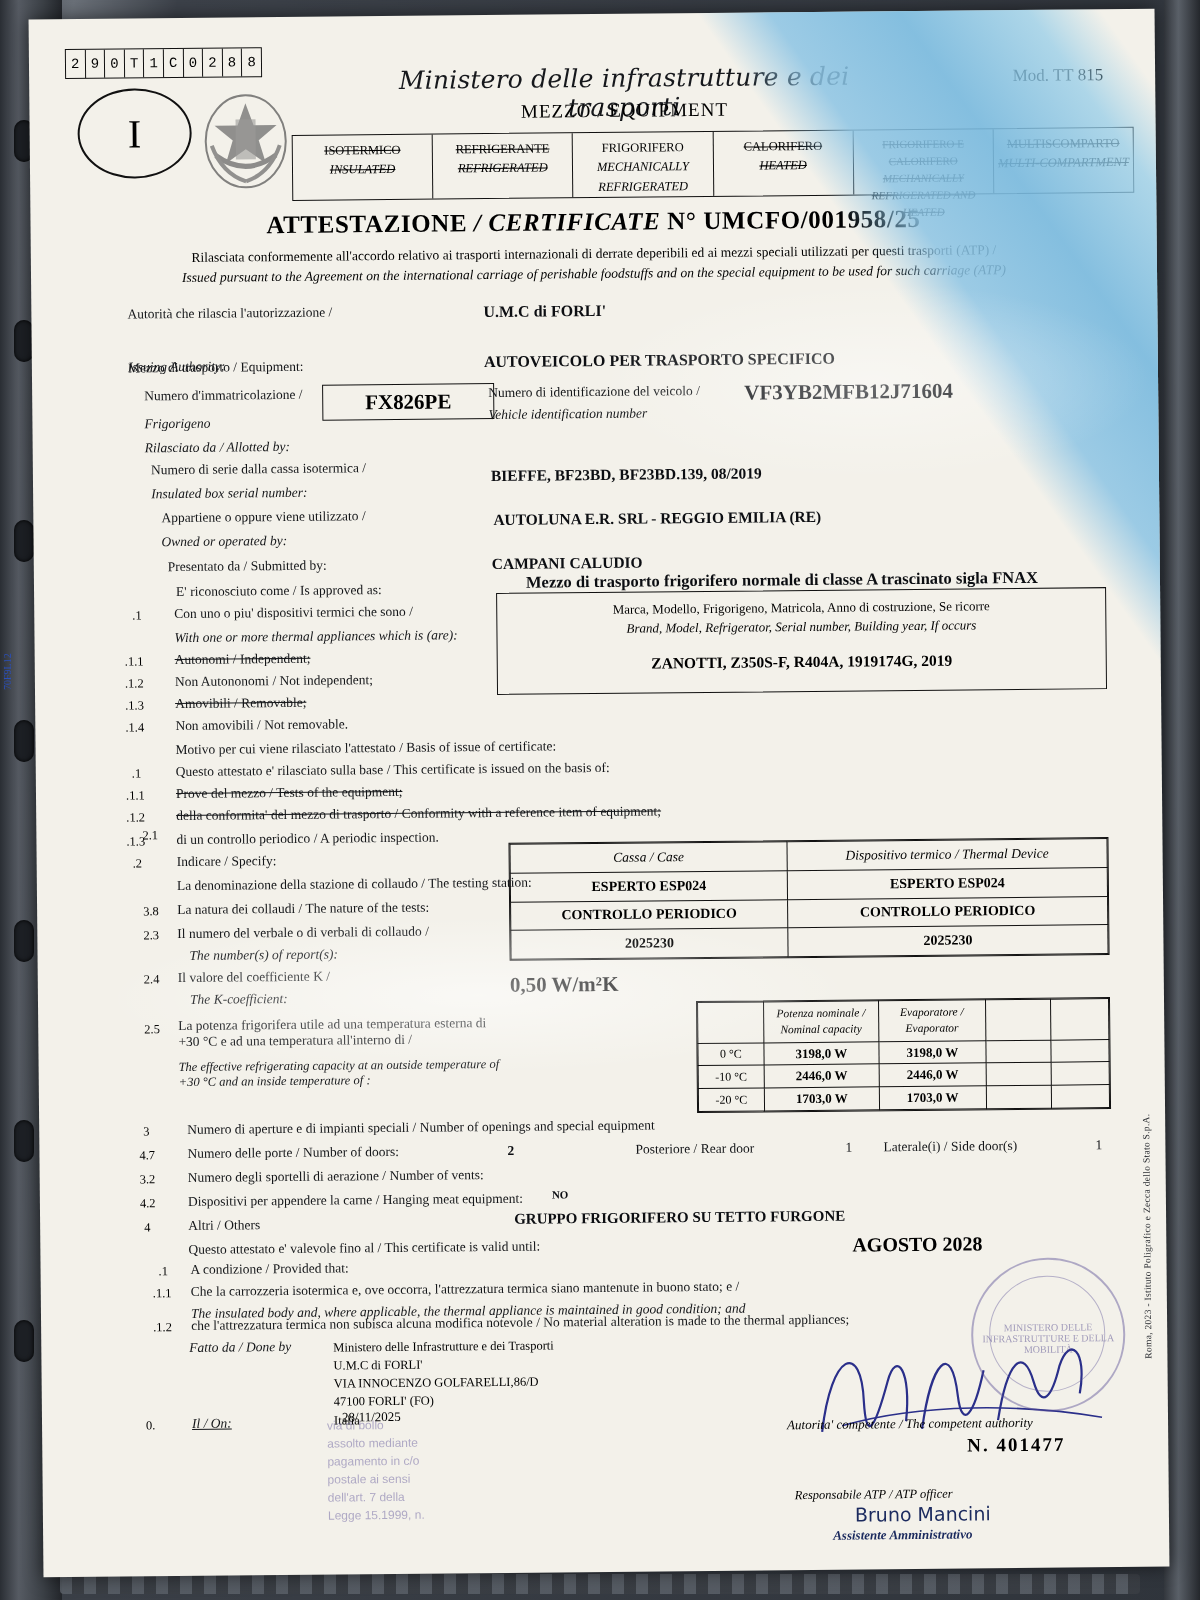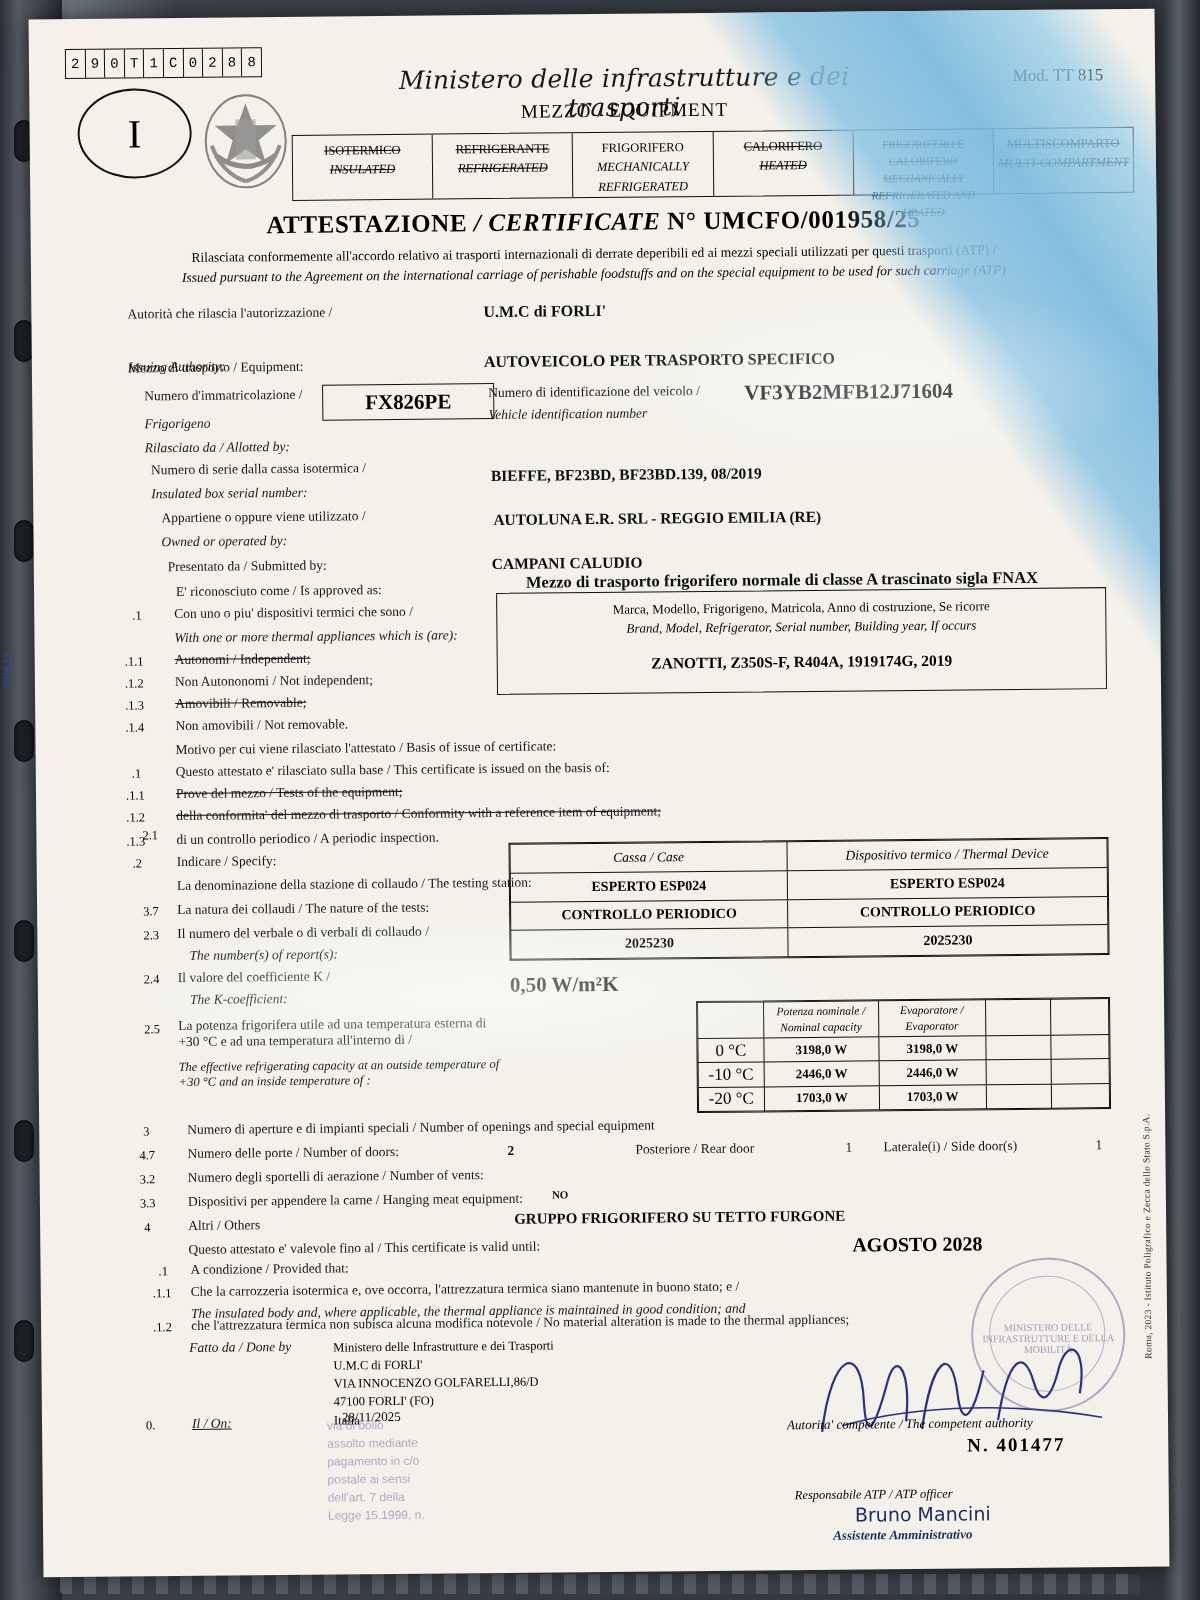--- a/index.html
+++ b/index.html
@@ -146,21 +146,21 @@
   #tests td.b{font-weight:bold;font-size:14px;}
 
   #kval{position:absolute;left:472px;top:958px;font-size:21px;font-weight:bold;}
 
   
   #cap{
     position:absolute;left:658px;top:988px;width:412px;height:110px;
     border:1.2px solid #111;
   }
   #cap table{width:100%;height:100%;border-collapse:collapse;}
-  #cap td{border:1px solid #111;text-align:center;font-size:17px;}
+  #cap td{border:1px solid #111;text-align:center;font-size:12px;}
   #cap td.hd{font-size:11.5px;line-height:1.35;}
   #cap td.b{font-weight:bold;font-size:13px;}
 
   #valid{position:absolute;left:812px;top:1222px;font-size:20px;font-weight:bold;}
 
   
   #donefoot{position:absolute;left:292px;top:1322px;font-size:12.5px;line-height:1.45;}
   #stampdate{position:absolute;left:300px;top:1393px;font-size:13px;}
   #authority{position:absolute;left:745px;top:1405px;font-size:13px;font-style:italic;}
   #authnum{position:absolute;left:925px;top:1424px;font-size:19px;font-weight:bold;letter-spacing:2px;}
@@ -346,21 +346,21 @@
     <div class="num" style="left:90px;top:792px;">.1.2</div>
     <div class="lbl struck" style="left:140px;top:790px;">della conformita' del mezzo di trasporto  / Conformity with a reference item of equipment;</div>
     <div class="num" style="left:90px;top:816px;">.1.3</div>
     <div class="lbl" style="left:140px;top:814px;">di un controllo periodico  / A periodic inspection.</div>
 
     <div class="num" style="left:96px;top:838px;">.2</div>
     <div class="lbl" style="left:140px;top:836px;">Indicare / Specify:</div>
 
     <div class="num" style="left:106px;top:810px;">2.1</div>
     <div class="lbl" style="left:140px;top:860px;">La denominazione della stazione di collaudo / The testing station:</div>
-    <div class="num" style="left:106px;top:886px;">3.7</div>
+    <div class="num" style="left:106px;top:886px;">3.8</div>
     <div class="lbl" style="left:140px;top:884px;">La natura dei collaudi  / The nature of the tests:</div>
     <div class="num" style="left:106px;top:910px;">2.3</div>
     <div class="lbl" style="left:140px;top:908px;">Il numero del verbale o di verbali di collaudo /</div>
     <div class="lbl i" style="left:152px;top:930px;">The number(s) of report(s):</div>
     <div class="num" style="left:106px;top:954px;">2.4</div>
     <div class="lbl" style="left:140px;top:952px;">Il valore del coefficiente K  /</div>
     <div class="lbl i" style="left:152px;top:974px;">The K-coefficient:</div>
     <div class="num" style="left:106px;top:1004px;">2.5</div>
     <div class="lbl" style="left:140px;top:1000px;width:330px;">La potenza frigorifera utile ad una temperatura esterna di +30 °C e ad una temperatura all'interno di /</div>
     <div class="lbl i" style="left:140px;top:1042px;width:330px;font-size:12.5px;">The effective refrigerating capacity at an outside temperature of +30 °C and an inside temperature of :</div>
@@ -432,21 +432,21 @@
     <div class="lbl" style="left:148px;top:1128px;">Numero delle porte  / Number of doors:</div>
     <div class="val" style="left:468px;top:1128px;font-size:13.5px;">2</div>
     <div class="lbl" style="left:596px;top:1128px;">Posteriore  / Rear door</div>
     <div class="lbl" style="left:806px;top:1128px;">1</div>
     <div class="lbl" style="left:844px;top:1128px;">Laterale(i) / Side door(s)</div>
     <div class="lbl" style="left:1056px;top:1128px;">1</div>
 
     <div class="num" style="left:100px;top:1154px;">3.2</div>
     <div class="lbl" style="left:148px;top:1152px;">Numero degli sportelli di aerazione / Number of vents:</div>
 
-    <div class="num" style="left:100px;top:1178px;">3.3</div>
+    <div class="num" style="left:100px;top:1178px;">4.2</div>
     <div class="lbl" style="left:148px;top:1176px;">Dispositivi per appendere la carne / Hanging meat equipment:</div>
     <div class="val" style="left:512px;top:1174px;font-size:11px;">NO</div>
 
     <div class="num" style="left:104px;top:1202px;">4</div>
     <div class="lbl" style="left:148px;top:1200px;">Altri / Others</div>
     <div class="val" style="left:474px;top:1196px;font-size:15px;">GRUPPO FRIGORIFERO SU TETTO FURGONE</div>
 
     <div class="lbl" style="left:148px;top:1224px;">Questo attestato e' valevole fino al  / This certificate is valid until:</div>
     <div id="valid">AGOSTO 2028</div>
 

